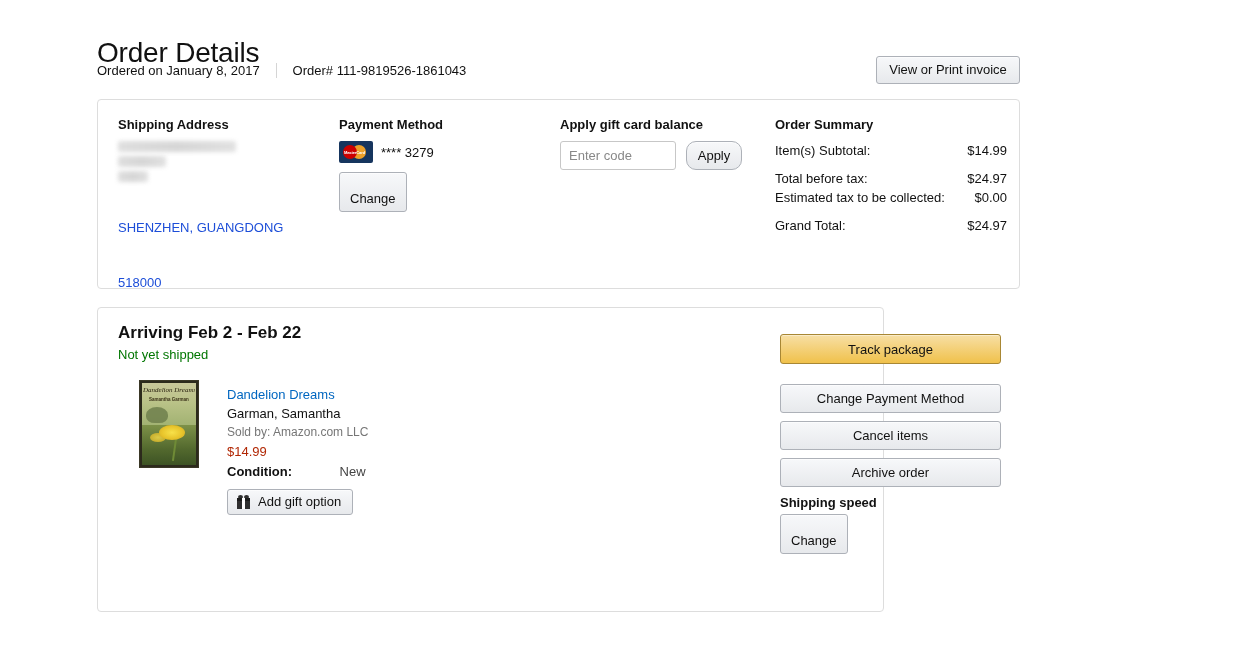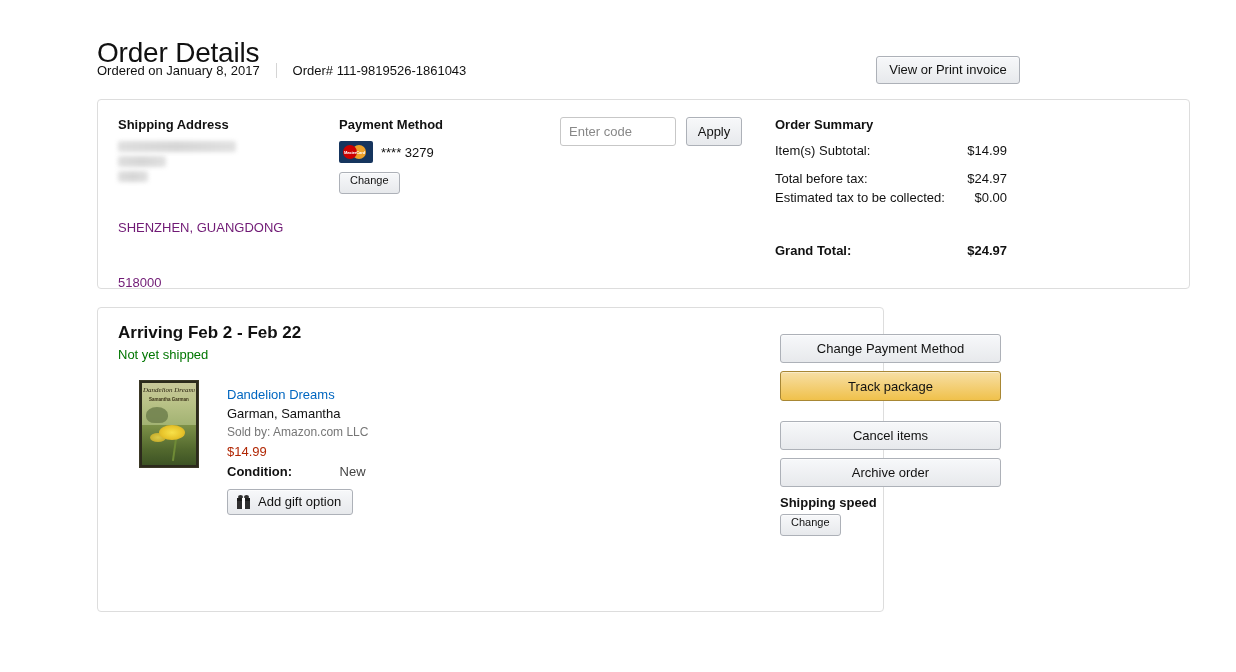--- a/index.html
+++ b/index.html
@@ -76,21 +76,21 @@
   .panel {
     position: absolute;
     border: 1px solid #dddddd;
     border-radius: 4px;
     background: #ffffff;
     box-sizing: border-box;
   }
   #summary-panel {
     left: 97px;
     top: 99px;
-    width: 1093px;
+    width: 923px;
     height: 190px;
   }
   #shipment-panel {
     left: 97px;
     top: 307px;
     width: 787px;
     height: 305px;
   }
 
   .col-head {
@@ -103,44 +103,44 @@
   
   .addr-col {
     position: absolute;
     left: 20px;
     top: 17px;
     width: 220px;
   }
   .addr-line {
     font-size: 13px;
     line-height: 19px;
-    color: #701a75;
+    color: #1d4ed8;
     margin-top: 36px;
   }
   .addr-redacted {
     height: 11px;
     border-radius: 2px;
     margin: 4px 0 4px 0;
     background: linear-gradient(to right, #d9d9d9, #cfcfcf, #dcdcdc);
     filter: blur(2.2px);
     opacity: .85;
   }
   .redact-1 { width: 118px; }
   .redact-2 { width: 48px; }
   .redact-3 { width: 30px; }
 
   .btn-small {
     display: inline-block;
     border: 1px solid #adb1b8;
     border-radius: 3px;
     background: linear-gradient(to bottom, #f7f8fa 0%, #e7e9ec 100%);
     box-shadow: 0 1px 0 rgba(255,255,255,.6) inset;
-    font-size: 11px;
-    color: #111111;
-    padding: 0 10px 5px 10px;
+    font-size: 13px;
+    color: #111111;
+    padding: 18px 10px 5px 10px;
     cursor: pointer;
     font-family: "Liberation Sans", sans-serif;
     line-height: 15px;
   }
 
   
   .pay-col {
     position: absolute;
     left: 241px;
     top: 17px;
@@ -208,21 +208,21 @@
     font-family: "Liberation Sans", sans-serif;
     background: #ffffff;
   }
   .gift-input::placeholder { color: #888888; }
   .apply-btn {
     margin-left: 10px;
     width: 56px;
     height: 29px;
     box-sizing: border-box;
     border: 1px solid #adb1b8;
-    border-radius: 3px;
+    border-radius: 10px;
     background: linear-gradient(to bottom, #f7f8fa 0%, #e7e9ec 100%);
     box-shadow: 0 1px 0 rgba(255,255,255,.6) inset;
     font-size: 13px;
     color: #111111;
     cursor: pointer;
     font-family: "Liberation Sans", sans-serif;
     padding: 0;
   }
 
   
@@ -236,21 +236,21 @@
     display: flex;
     justify-content: space-between;
     align-items: baseline;
     font-size: 13px;
     line-height: 19px;
     color: #111111;
   }
   .sum-row .sum-label { padding-right: 10px; }
   .sum-row .sum-value { white-space: nowrap; }
   .sum-gap { height: 9px; }
-  .sum-row.grand { font-weight: bold; margin-top: 25px; }
+  .sum-row.grand { font-weight: normal; }
 
   
   .ship-head {
     position: absolute;
     left: 20px;
     top: 14px;
   }
   .ship-title {
     font-size: 17px;
     font-weight: bold;
@@ -526,20 +526,21 @@
           <span class="c-yellow"></span>
           <span class="c-red"></span>
           <span class="mc-text">MasterCard</span>
         </span>
         <span class="card-digits">**** 3279</span>
       </div>
       <button class="btn-small">Change</button>
     </div>
 
     <div class="gift-col">
+      <div class="col-head">Apply gift card balance</div>
       <div class="gift-row">
         <input class="gift-input" type="text" placeholder="Enter code" style="">
         <button class="apply-btn">Apply</button>
       </div>
     </div>
 
     <div class="sum-col">
       <div class="col-head">Order Summary</div>
 
       <div class="sum-row">
@@ -602,22 +603,22 @@
             <span class="box"></span>
               <span class="lid"></span>
               <span class="ribbon"></span>
           </span>
           <span>Add gift option</span>
         </button>
       </div>
     </div>
 
     <div class="action-col">
+      <button class="btn-wide btn-track">Track package</button>
       <button class="btn-wide">Change Payment Method</button>
-      <button class="btn-wide btn-track">Track package</button>
       <button class="btn-wide">Cancel items</button>
       <button class="btn-wide">Archive order</button>
 
       <div class="speed-head">Shipping speed</div>
       <button class="btn-small">Change</button>
     </div>
   </div>
 
 </div>
 

